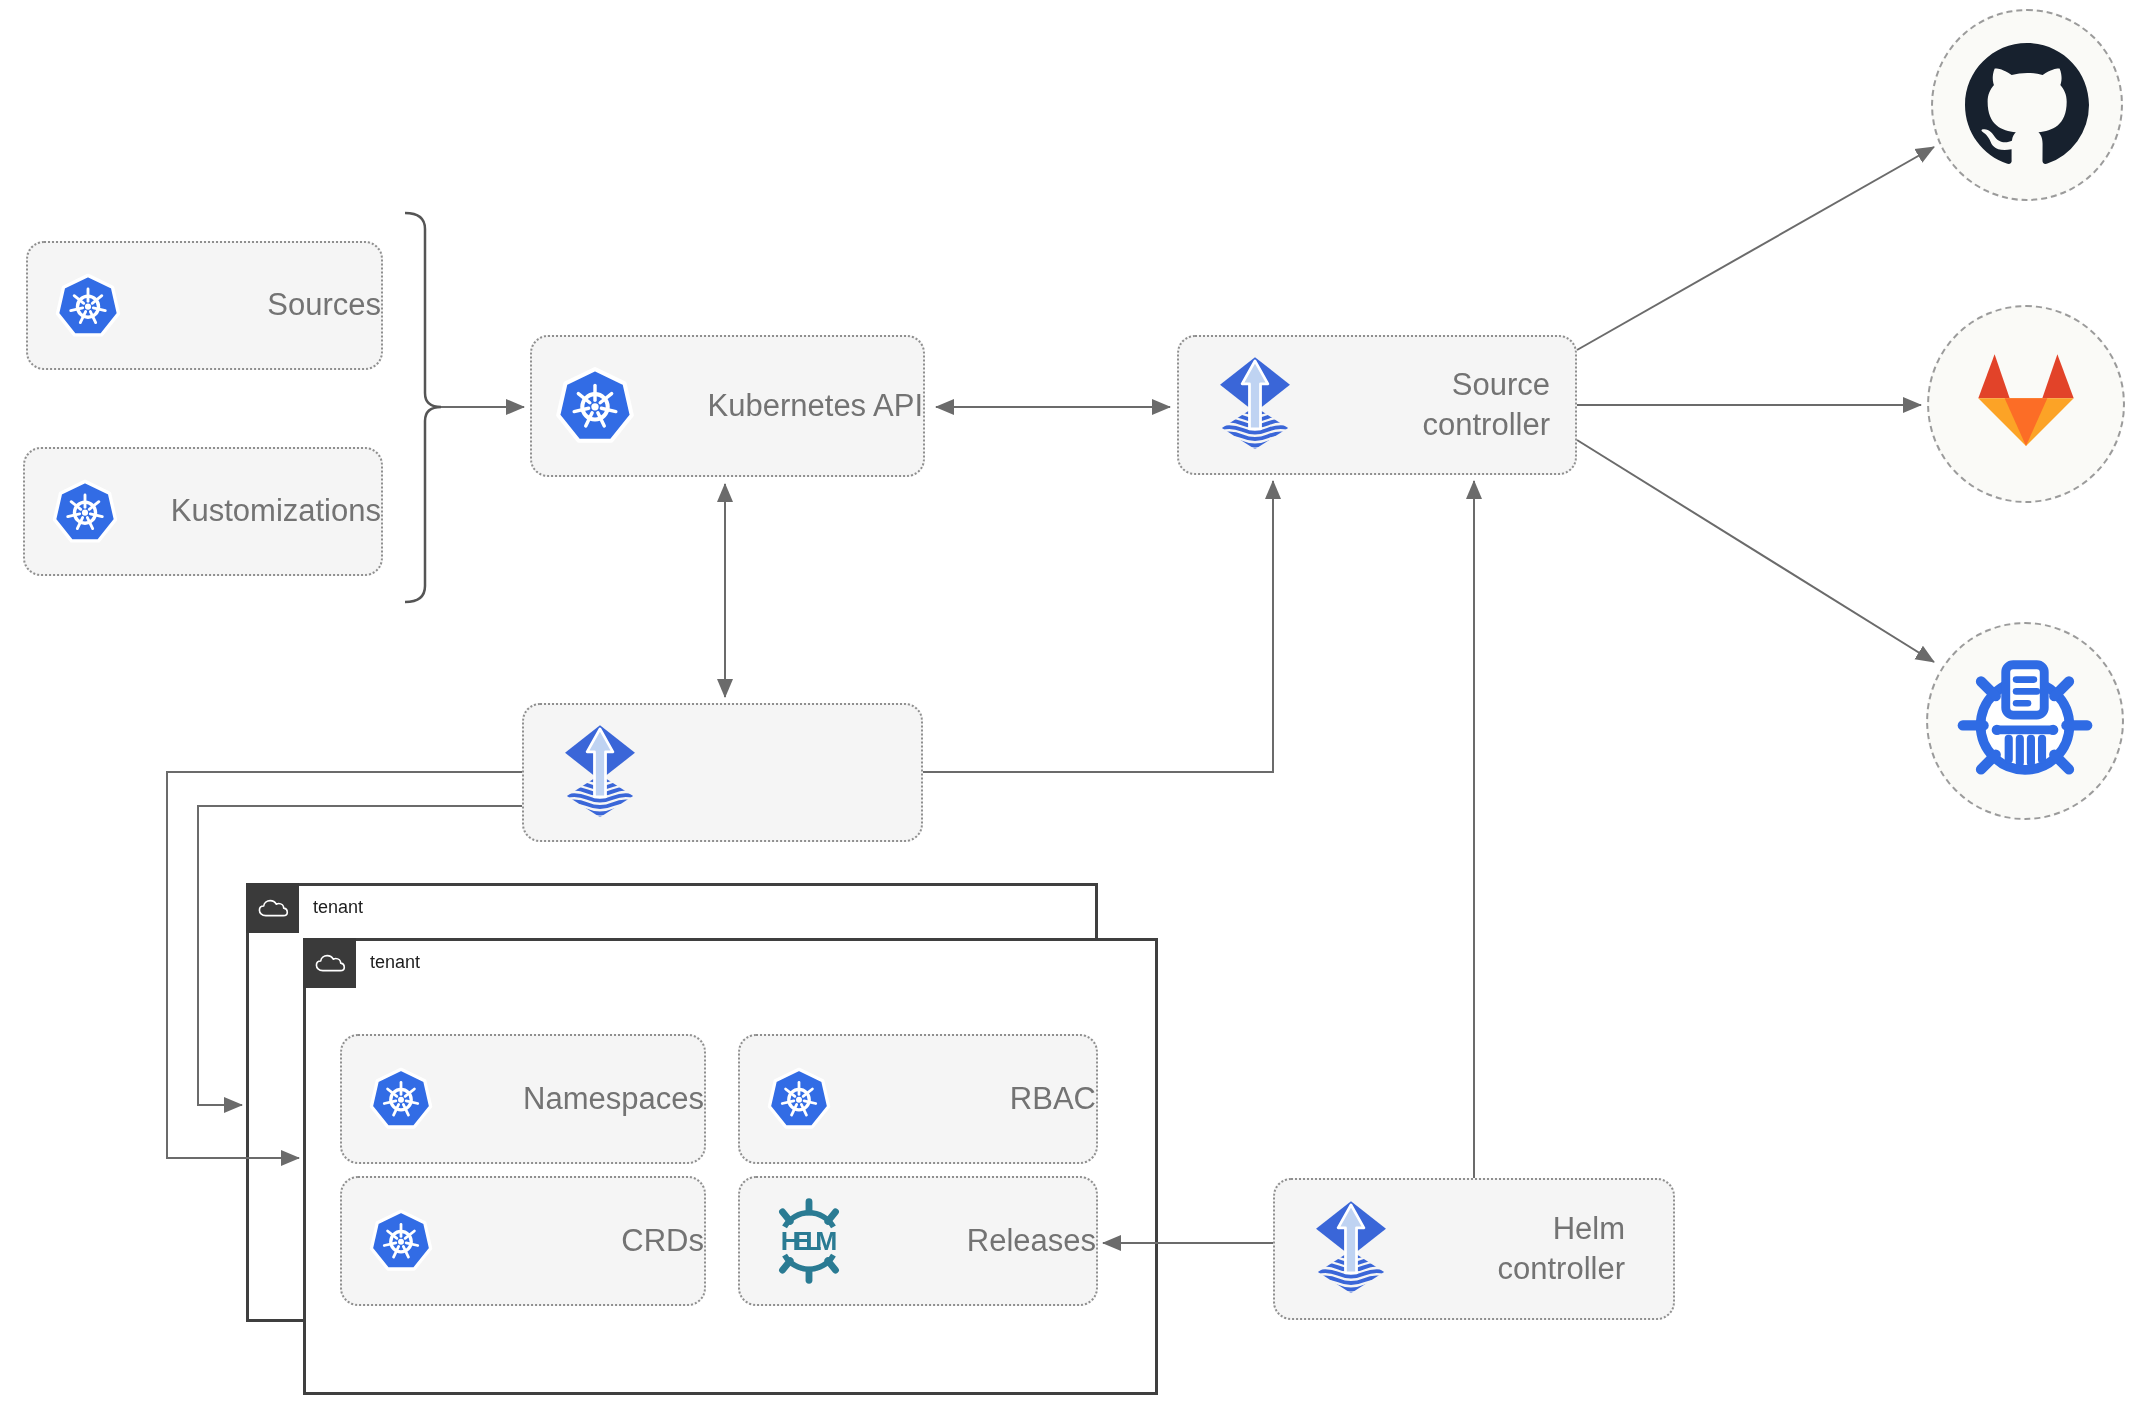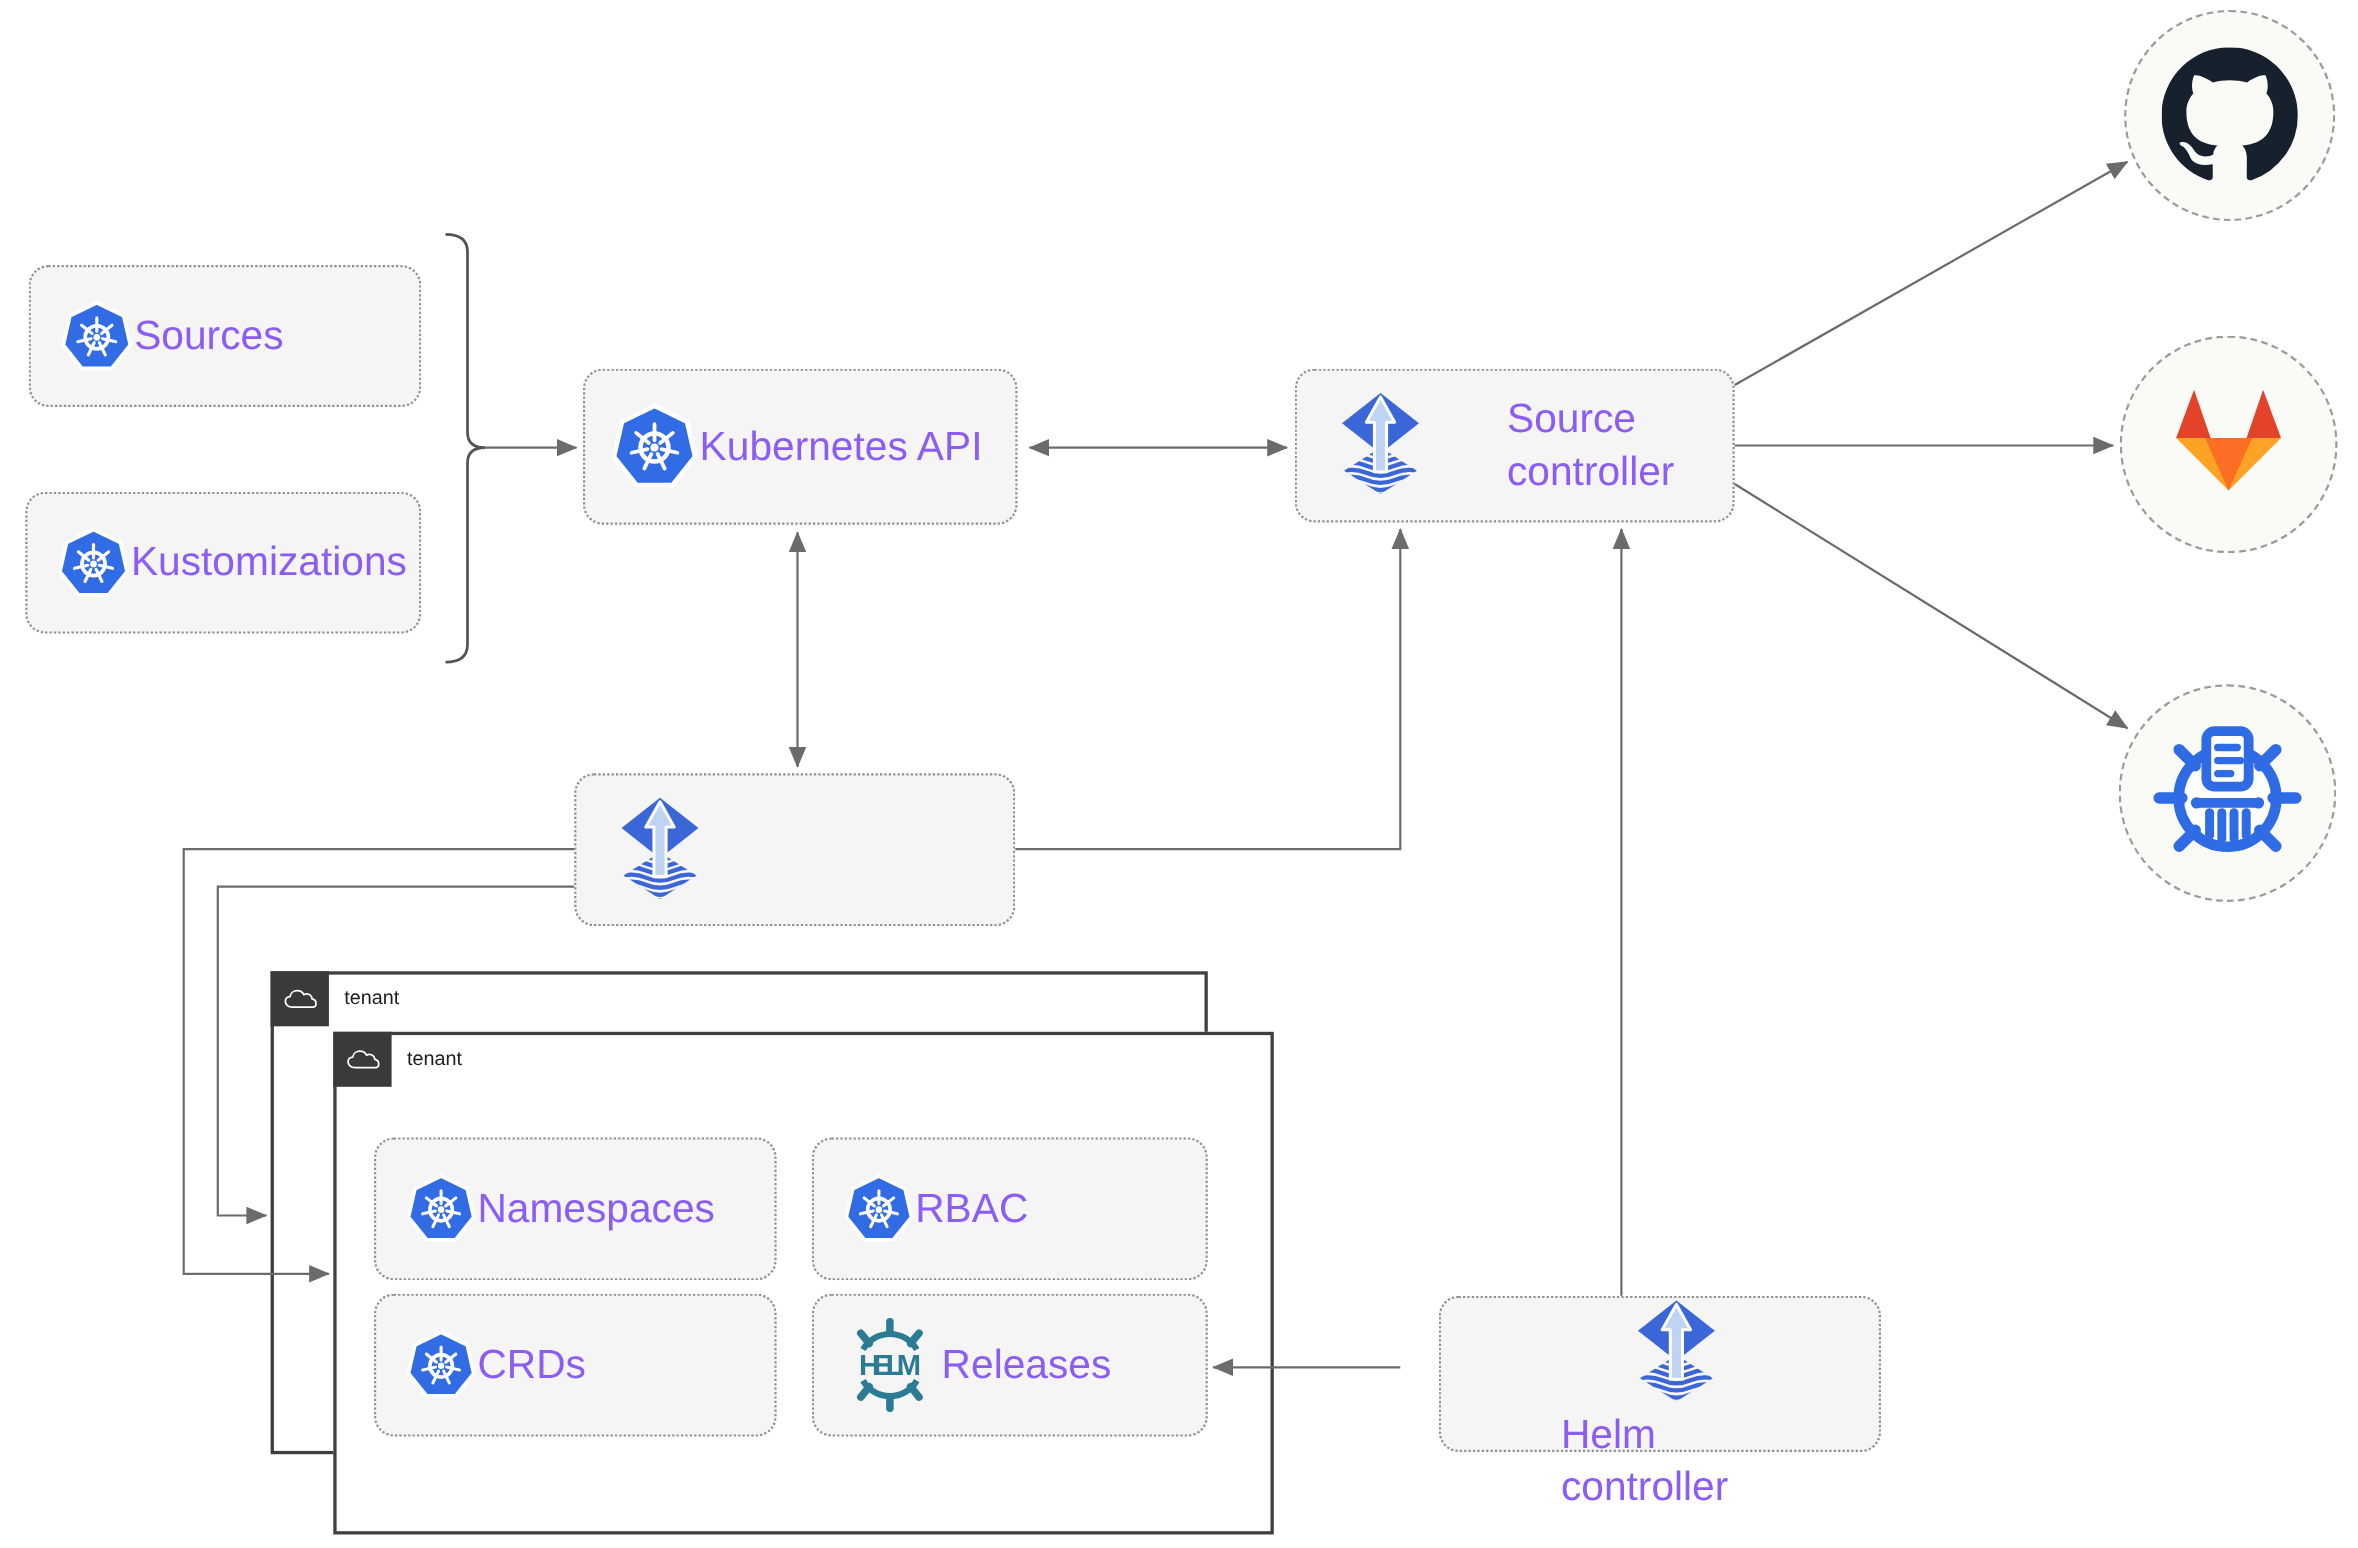--- a/index.html
+++ b/index.html
@@ -4,21 +4,21 @@
 <style>
   html,body { margin:0; padding:0; background:#fff; }
   #stage {
     position:relative; width:2144px; height:1407px; background:#fff;
     font-family:"Liberation Sans", sans-serif; color:#111; overflow:hidden;
   }
   .node {
     position:absolute; background:var(--node-fill); border:2px dotted var(--node-border);
     border-radius:18px; display:flex; align-items:center; box-sizing:border-box;
   }
-  .node .lbl { flex:1; text-align:left; font-size:37px; color:#8b5cf6; line-height:1.3; }
+  .node .lbl { flex:1; text-align:right; font-size:31px; color:#737373; line-height:1.3; }
   .lbl-narrow { max-width:180px; margin:0 auto; }
   .icon { flex:none; display:block; }
   .tenant {
     position:absolute; background:#fff; border:3px solid var(--tenant-border); box-sizing:border-box;
   }
   .tenant-tab {
     position:absolute; left:-3px; top:-3px; width:53px; height:50px; background:var(--tab-bg);
     display:flex; align-items:center; justify-content:center;
   }
   .tenant-lbl { position:absolute; left:64px; top:11px; font-size:18px; color:#1d1d1d; }
@@ -160,21 +160,21 @@
         <span class="lbl-narrow" style="display:block;">Source controller</span>
       </div>
   </div>
 
   <div class="node" style="left:522px; top:703px; width:401px; height:139px; z-index:3;">
     <svg class="icon" viewBox="0 0 100 108" width="92" height="100" style="margin-left:30px;">
         <use href="#sym-flux"></use>
       </svg>
   </div>
 
-  <div class="node" style="left:1308px; top:1178px; width:402px; height:142px; z-index:3;flex-direction:column;">
+  <div class="node" style="left:1273px; top:1178px; width:402px; height:142px; z-index:3;">
     <svg class="icon" viewBox="0 0 100 108" width="92" height="100" style="margin-left:30px;">
         <use href="#sym-flux"></use>
       </svg>
     <div class="lbl">
         <span class="lbl-narrow" style="display:block;">Helm controller</span>
       </div>
   </div>
 
   <div class="node" style="left:340px; top:1034px; width:366px; height:130px; z-index:3;">
     <svg class="icon" viewBox="0 0 100 100" width="66" height="66" style="margin-left:26px;">

